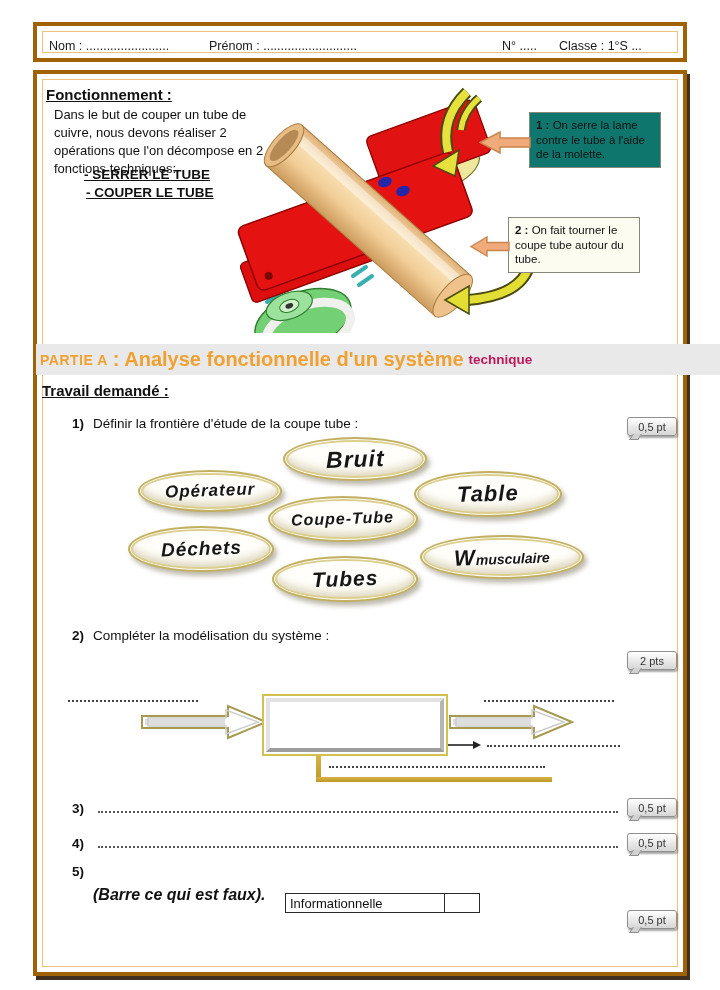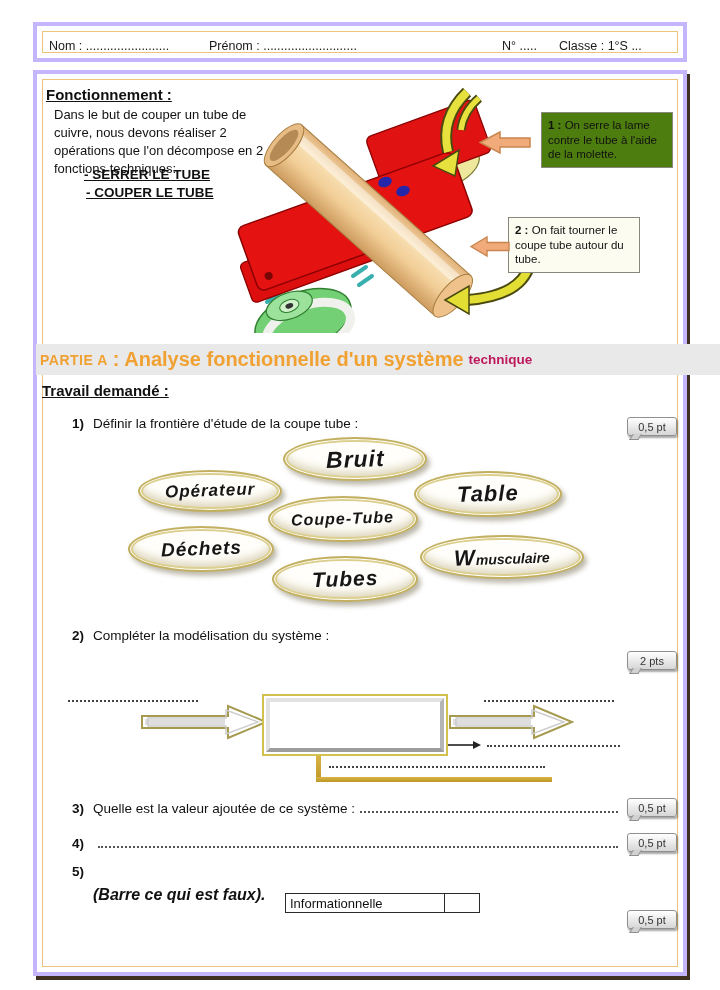--- a/index.html
+++ b/index.html
@@ -5,21 +5,21 @@
   html,body{margin:0;padding:0;}
   body{
     width:720px;height:990px;position:relative;background:#ffffff;
     font-family:"Liberation Sans",sans-serif;color:#111;overflow:hidden;
   }
   .abs{position:absolute;}
 
   
   .frame{
     position:absolute;box-sizing:border-box;background:#fff;
-    border:4px solid #c4b5fd;
+    border:4px solid #a16207;
     box-shadow: inset 0 0 0 5px #ffffff, inset 0 0 0 6px #EDC27A;
   }
   .main-frame{ box-shadow: inset 0 0 0 5px #ffffff, inset 0 0 0 6px #EDC27A, 3px 4px 0 #3f3022; }
 
   
   .hdr-text{position:absolute;font-size:12.5px;color:#1a1a1a;white-space:nowrap;}
 
   
   .fx-title{position:absolute;font-size:15px;font-weight:bold;text-decoration:underline;}
   .fx-body{position:absolute;width:224px;font-size:13px;line-height:1.38;}
@@ -171,21 +171,21 @@
   <g>
     <path d="M 313 152 Q 331 216 252 222" fill="none" stroke="#4a4a10" stroke-width="12"></path>
     <path d="M 313 152 Q 331 216 252 222" fill="none" stroke="#E2DE34" stroke-width="8"></path>
     <polygon points="230,222 254,208 254,236" fill="#E2DE34" stroke="#4a4a10" stroke-width="1.5"></polygon>
   </g>
 </svg>
 
 <svg class="abs" style="left:479px;top:129px;z-index:4;" width="52" height="27" viewBox="0 0 52 27">
   <polygon points="1,13.5 21,3 21,9 51,9 51,18 21,18 21,24" fill="#F1AB7B" stroke="#C9854E" stroke-width="1.5"></polygon>
 </svg>
-<div class="callout" style="left:529px;top:112px;background:#4d7c0f;margin-left:12px;">
+<div class="callout" style="left:529px;top:112px;background:#0f766e;">
   <b>1 :</b>
   <span>On serre la lame contre le tube à l'aide de la molette.</span>
 </div>
 
 <svg class="abs" style="left:470px;top:234px;z-index:4;" width="40" height="25" viewBox="0 0 40 25">
   <polygon points="1,12.5 17,3 17,8.5 39,8.5 39,16.5 17,16.5 17,22" fill="#F1AB7B" stroke="#C9854E" stroke-width="1.4"></polygon>
 </svg>
 <div class="callout" style="left:508px;top:217px;background:#FCFCF0;">
   <b>2 :</b>
   <span>On fait tourner le coupe tube autour du tube.</span>
@@ -254,21 +254,20 @@
   <line x1="0" y1="7" x2="25" y2="7" stroke="#222" stroke-width="1.6"></line>
   <polygon points="25,3 33,7 25,11" fill="#222"></polygon>
 </svg>
 <div class="dotline" style="left:487px;top:745px;width:133px;"></div>
 <div class="goldbar" style="left:316px;top:756px;width:5px;height:26px;"></div>
 <div class="goldbar" style="left:316px;top:777px;width:236px;height:5px;"></div>
 <div class="dotline" style="left:329px;top:766px;width:216px;"></div>
 
 <div class="qrow" style="left:72px;top:801px;width:548px;">
   <span class="qnum">3)</span>
-  <span>Quelle est la valeur ajoutée de ce système :</span>
   <span class="dotfill"></span>
 </div>
 <div class="badge" style="left:627px;top:798px;">0,5 pt</div>
 
 <div class="qrow" style="left:72px;top:836px;width:548px;">
   <span class="qnum">4)</span>
   <span class="dotfill"></span>
 </div>
 <div class="badge" style="left:627px;top:833px;">0,5 pt</div>
 

